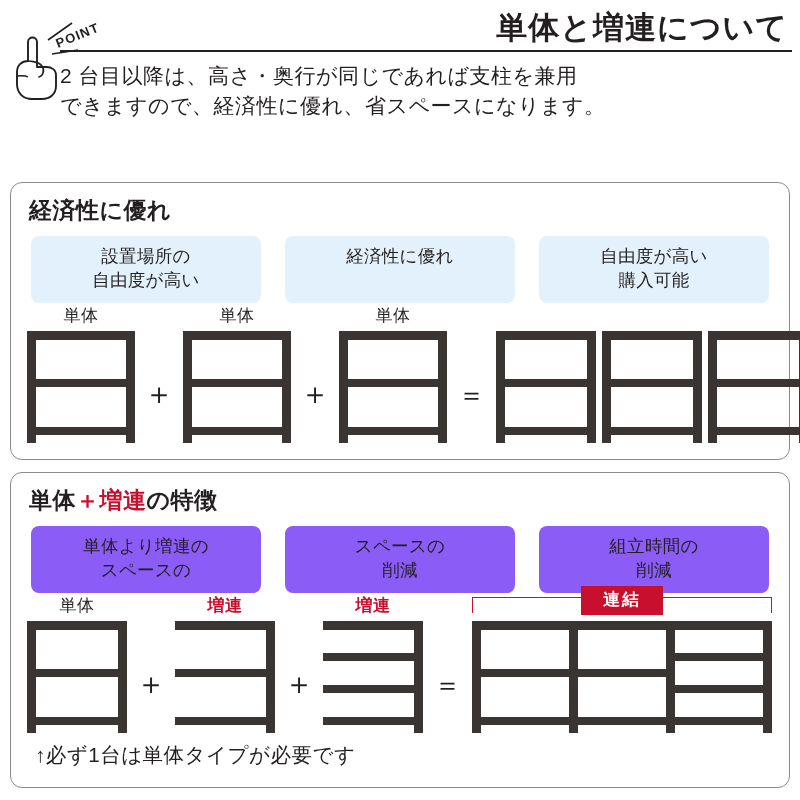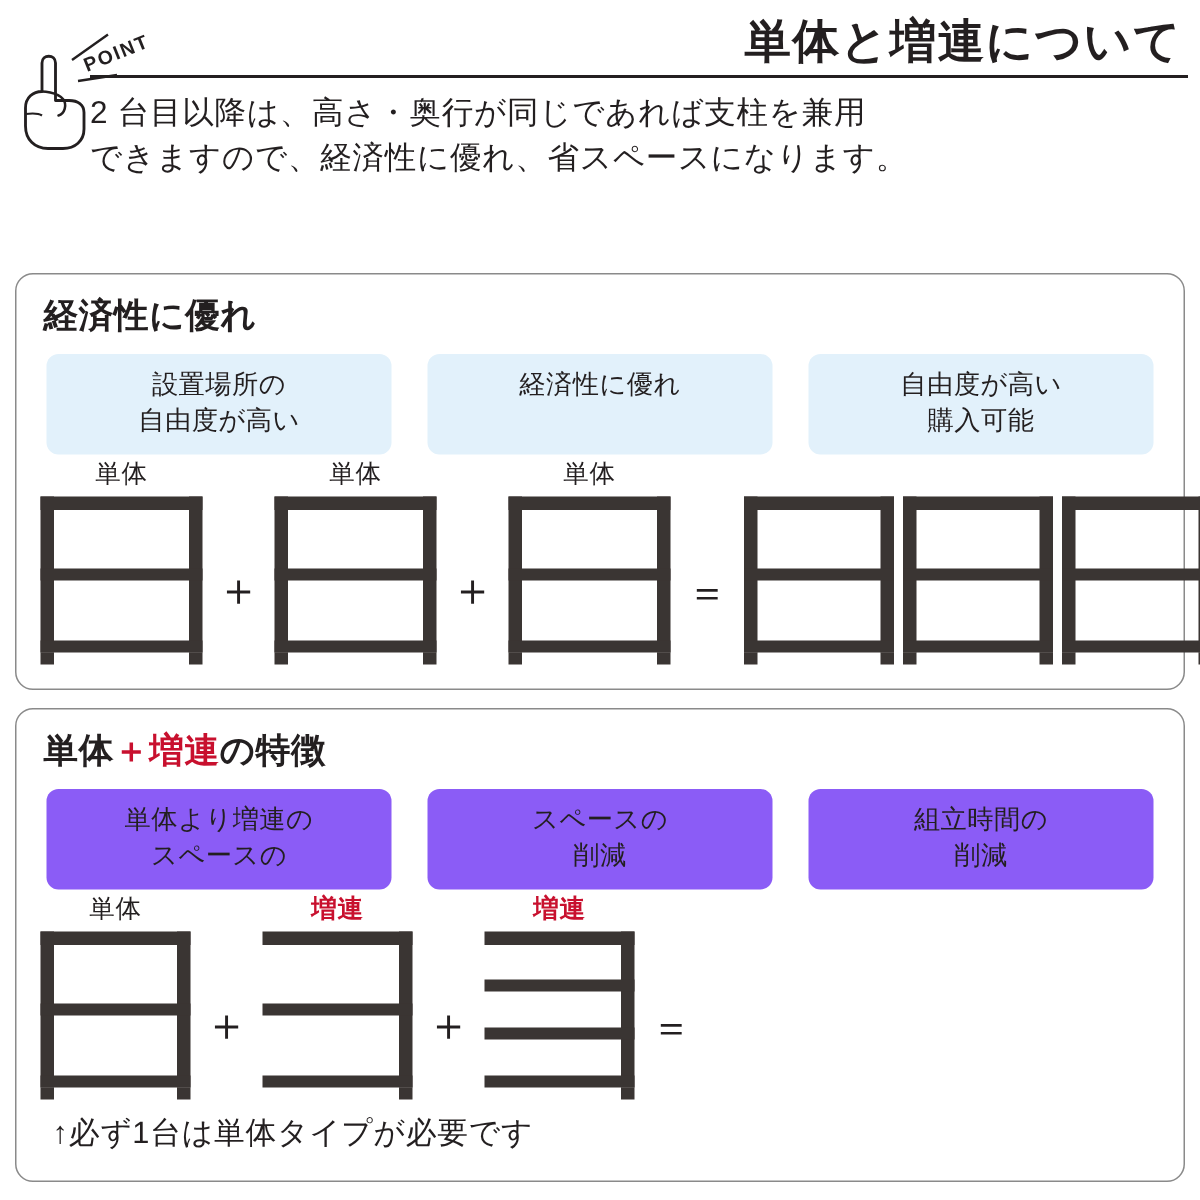--- a/index.html
+++ b/index.html
@@ -283,18 +283,44 @@
           <div class="beam" style="left:0;top:0;width:100px;height:9px;"></div>
           <div class="beam" style="left:0;top:32px;width:100px;height:8px;"></div>
           <div class="beam" style="left:0;top:64px;width:100px;height:8px;"></div>
           <div class="beam" style="left:0;top:96px;width:100px;height:8px;"></div>
           <div class="foot" style="right:0;top:104px;width:9px;height:8px;"></div>
         </div>
       </div>
 
       <div class="op op-eq">＝</div>
 
+      <div class="unit-wrap link-group">
+        <div class="unit-label">
+          <div class="bracket"></div>
+          <div class="badge">連結</div>
+        </div>
+        <div class="shelf" style="width:300px;height:112px;">
+
+          <div class="post" style="left:0;top:0;width:9px;height:104px;"></div>
+          <div class="post" style="left:97px;top:0;width:9px;height:104px;"></div>
+          <div class="post" style="left:194px;top:0;width:9px;height:104px;"></div>
+          <div class="post" style="right:0;top:0;width:9px;height:104px;"></div>
+
+          <div class="beam" style="left:0;top:0;width:300px;height:9px;"></div>
+          <div class="beam" style="left:0;top:96px;width:300px;height:8px;"></div>
+
+          <div class="beam" style="left:0;top:48px;width:203px;height:8px;"></div>
+
+          <div class="beam" style="left:194px;top:32px;width:106px;height:8px;"></div>
+          <div class="beam" style="left:194px;top:64px;width:106px;height:8px;"></div>
+
+          <div class="foot" style="left:0;top:104px;width:9px;height:8px;"></div>
+          <div class="foot" style="left:97px;top:104px;width:9px;height:8px;"></div>
+          <div class="foot" style="left:194px;top:104px;width:9px;height:8px;"></div>
+          <div class="foot" style="right:0;top:104px;width:9px;height:8px;"></div>
+        </div>
+      </div>
 
     </div>
   </div>
 
   <div class="footnote">↑必ず1台は単体タイプが必要です</div>
 </div>
 
 </body></html>

